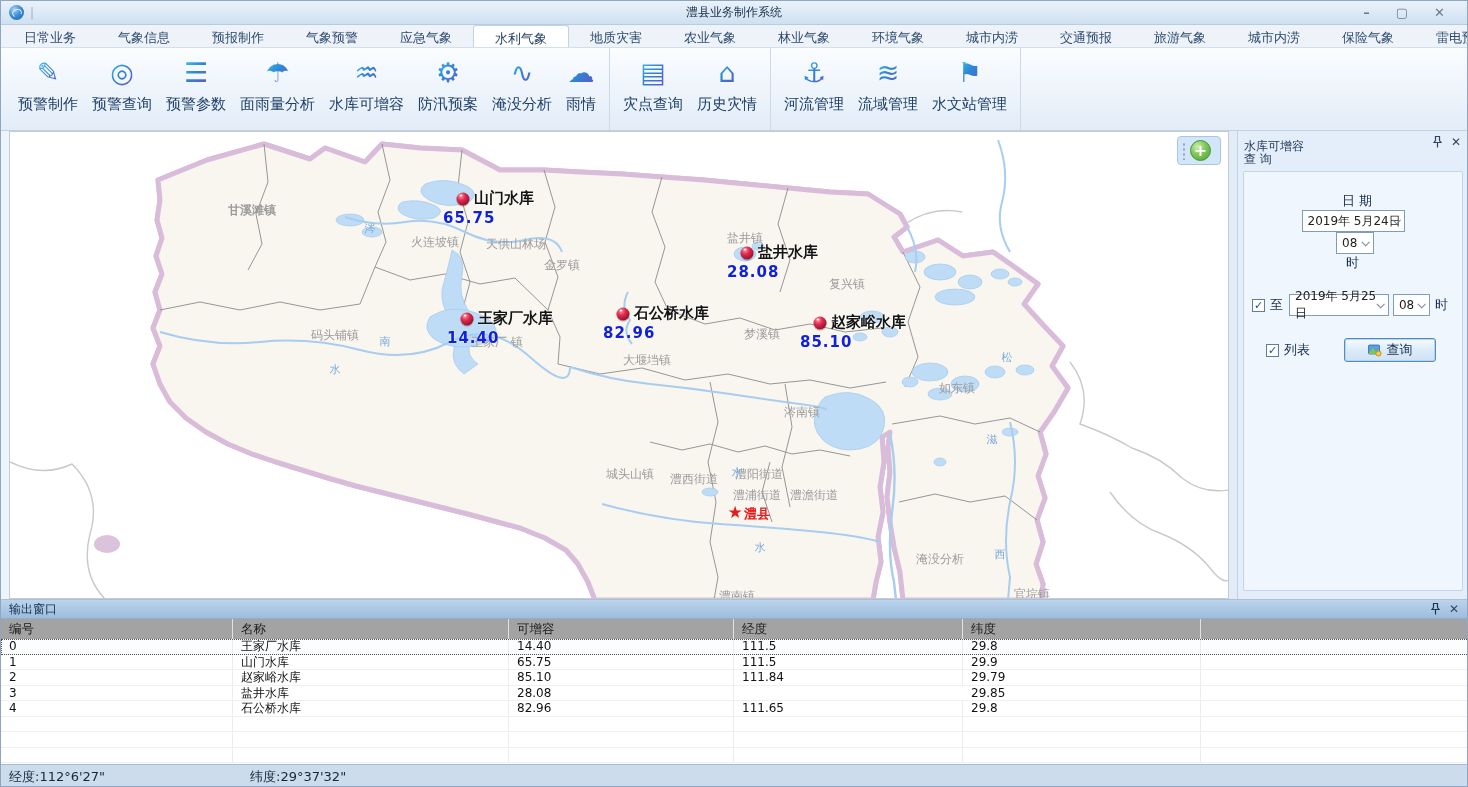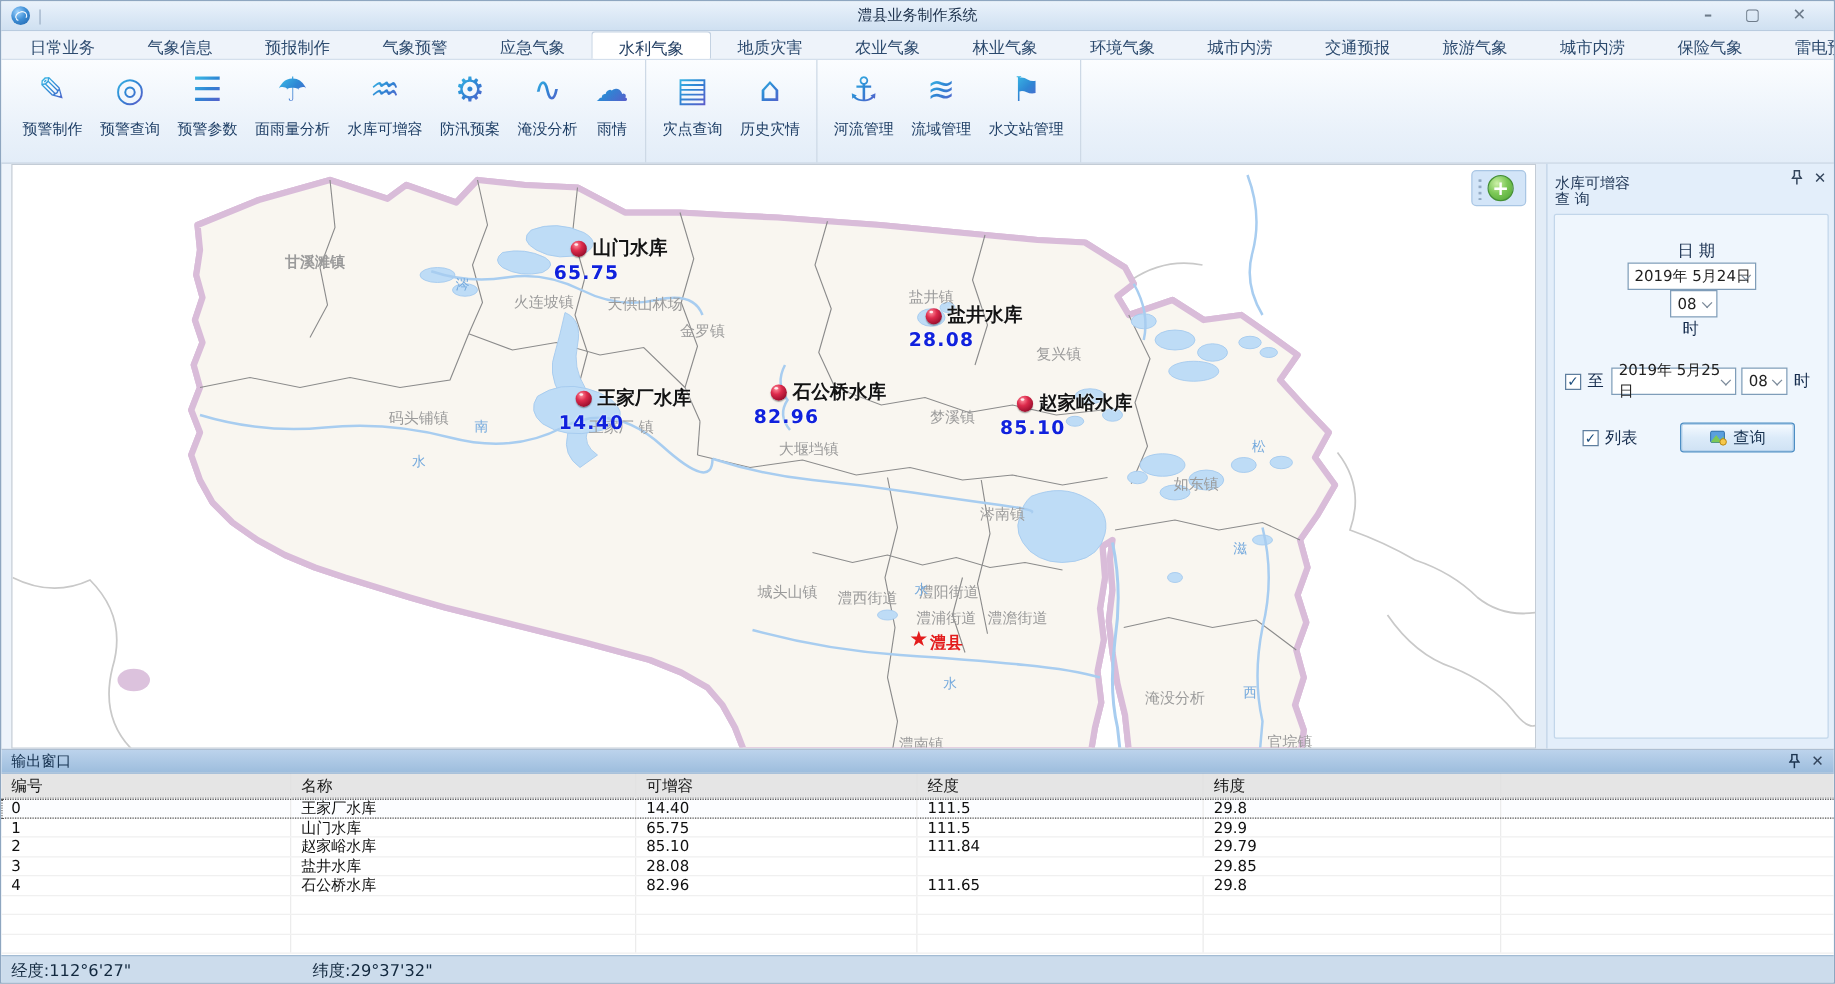--- a/index.html
+++ b/index.html
@@ -28,21 +28,21 @@
 
   
   #toolbar{position:absolute;left:0;top:47px;width:100%;height:83px;
     background:linear-gradient(#fbfdff,#e9f1fa 70%,#e3edf8);border-bottom:1px solid #c2d0e0;
     display:flex;align-items:stretch;padding-left:4px;}
   .tb-group{display:flex;align-items:flex-start;padding:6px 6px 0 6px;border-right:1px solid #cdd9e6;}
   .tb-item{display:flex;flex-direction:column;align-items:center;padding:2px 7px;cursor:default;border-radius:3px;}
   .tb-icon{font-size:27px;line-height:34px;height:36px;
     background:linear-gradient(135deg,#3cc8ea 5%,#2e86d4 45%,#6a4cc6 95%);
     -webkit-background-clip:text;background-clip:text;color:transparent;}
-  .tb-label{font-size:12px;color:#1f3f66;margin-top:3px;white-space:nowrap;}
+  .tb-label{font-size:15px;color:#1f3f66;margin-top:3px;white-space:nowrap;}
 
   
   #map-area{position:absolute;left:8px;top:130px;width:1220px;height:468px;background:#ffffff;
     border:1px solid #c3ccd6;overflow:hidden;}
   #map-svg{position:absolute;left:0;top:0;}
   .town-label{position:absolute;transform:translate(-50%,-50%);font-size:12px;color:#9b9b9b;white-space:nowrap;pointer-events:none;}
   .water-label{position:absolute;transform:translate(-50%,-50%);font-size:11px;color:#74a9dd;white-space:nowrap;pointer-events:none;}
   .res-marker{position:absolute;width:13px;height:13px;border-radius:50%;transform:translate(-50%,-50%);
     background:radial-gradient(circle at 35% 28%,#ff8f9d 0%,#dd2b4c 35%,#9c0f2e 75%,#66081d 100%);
     box-shadow:0 1px 1px rgba(0,0,0,.35);cursor:pointer;}
@@ -87,21 +87,21 @@
     display:flex;align-items:center;justify-content:center;gap:5px;font-size:13px;color:#17314f;cursor:pointer;}
   .btn-ico{display:block;}
 
   
   #output-panel{position:absolute;left:0;top:598px;width:1468px;height:165px;background:#ffffff;border-top:1px solid #aebfd2;}
   #output-header{position:relative;height:19px;background:linear-gradient(#bcd3ec,#9dbddd);
     border-bottom:1px solid #8fafd0;display:flex;align-items:center;padding:0 8px;}
   #output-title{font-size:12px;color:#14304e;}
   #output-header .panel-icons{top:3px;right:10px;}
   .trow,#thead-row{display:flex;width:1468px;}
-  #thead-row{height:20px;border-bottom:1px dotted #9a9a9a;background:#e5e5e5;}
+  #thead-row{height:20px;border-bottom:1px dotted #9a9a9a;background:#a3a3a3;}
   .th{font-size:12.5px;color:#1a1a1a;padding:2px 0 0 8px;border-right:1px solid #e2e2e2;height:20px;}
   .trow{height:15.5px;border-bottom:1px solid #f0f0f0;}
   .td{font-size:12px;color:#111;padding:0 0 0 8px;border-right:1px solid #ececec;line-height:15px;
     white-space:nowrap;overflow:hidden;}
   .trow.selected{outline:1px dotted #555;outline-offset:-1px;background:#fcfdff;}
 
   
   #statusbar{position:absolute;left:0;top:763px;width:100%;height:24px;background:#ccdcec;
     border-top:1px solid #a3bcd4;display:flex;align-items:center;font-size:13px;color:#13293f;}
   #status-lon{margin-left:8px;}

